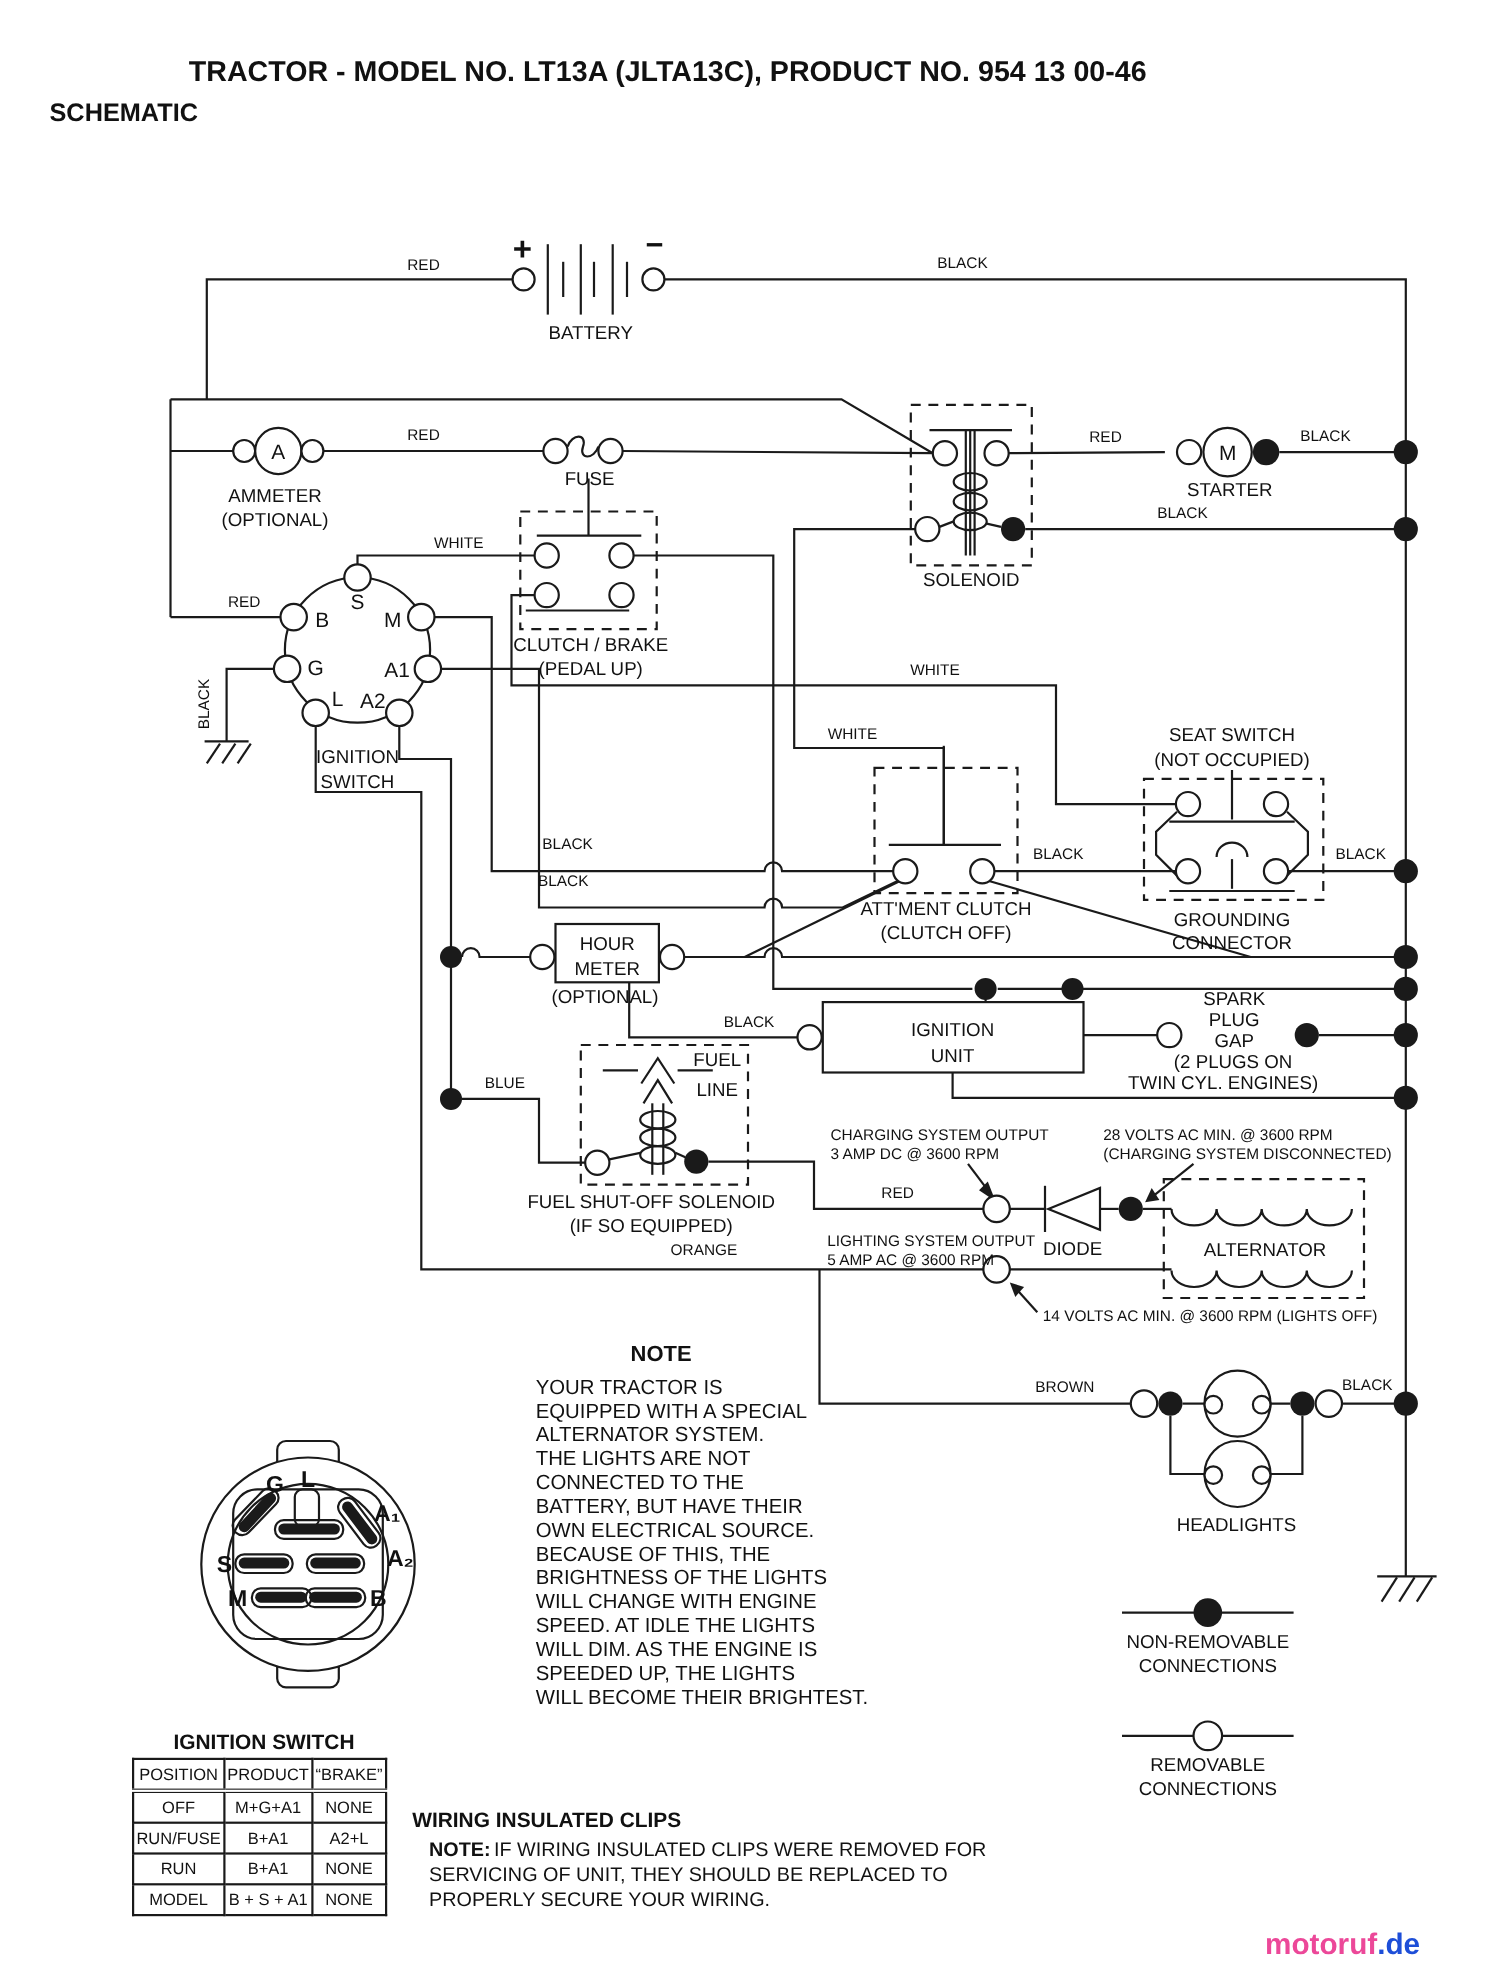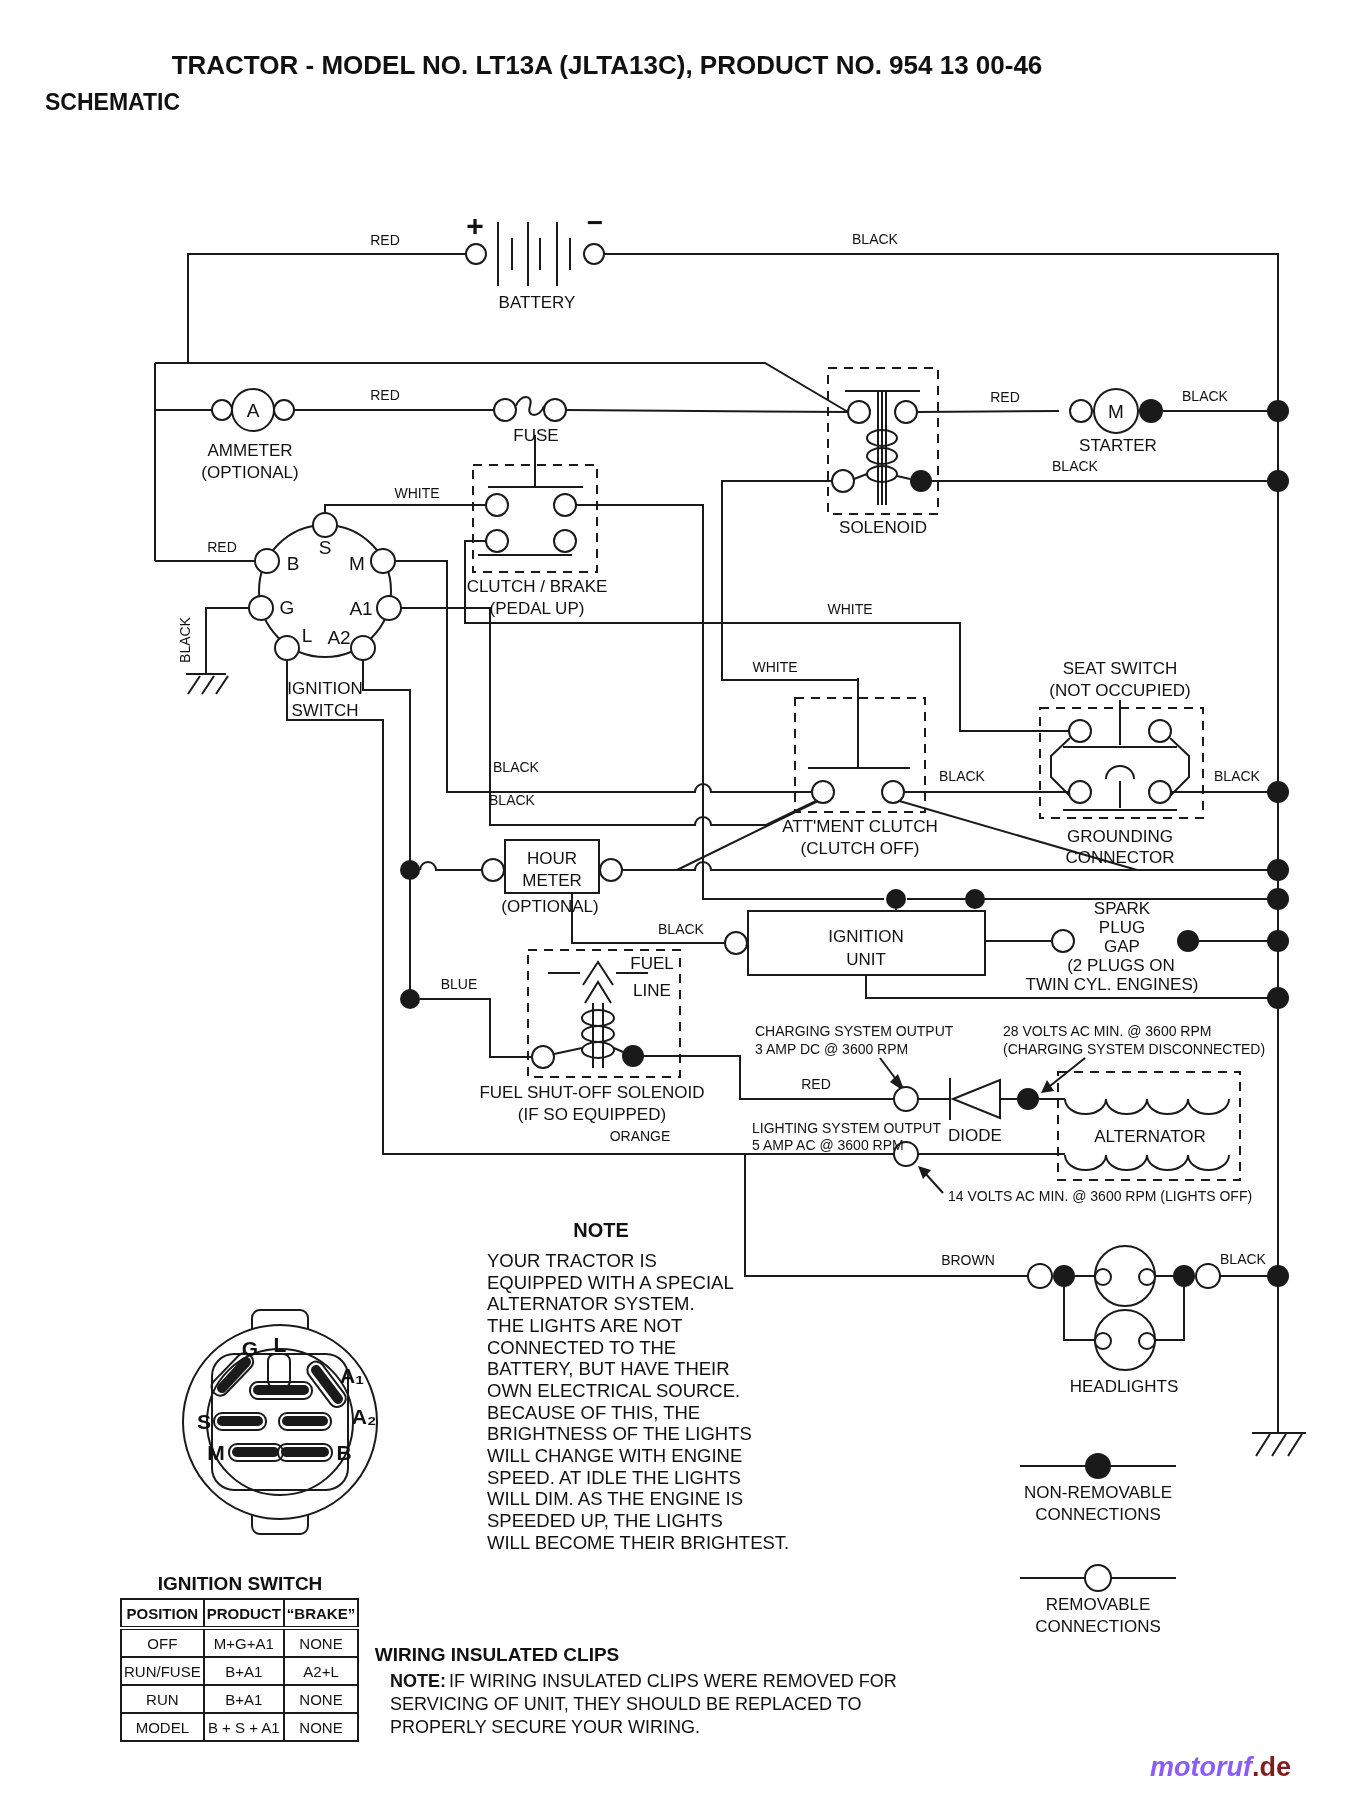--- a/index.html
+++ b/index.html
@@ -13,24 +13,24 @@
   .dots circle{fill:#1a1a1a;stroke:none;}
   .sym path, .sym line, .sym ellipse, .sym rect{stroke:#1a1a1a;stroke-width:2;fill:none;}
   .sym .filled{fill:#1a1a1a;stroke:none;}
   .lab{font-size:14px;}
   .comp{font-size:17px;}
   .big{font-size:19px;}
   .bars path{stroke:#1a1a1a;stroke-width:10;stroke-linecap:round;fill:none;}
   
   #sw-table{position:absolute;left:120px;top:1598px;width:218px;border-collapse:collapse;font-size:15px;color:#111;}
   #sw-table th,#sw-table td{border:2px solid #1a1a1a;text-align:center;padding:1px 2px;height:24px;}
-  #sw-table th{font-weight:bold;border-bottom:4px double #1a1a1a;}
+  #sw-table th{font-weight:normal;border-bottom:4px double #1a1a1a;}
   #watermark{position:absolute;left:1150px;top:1752px;font-size:27px;font-weight:bold;}
-  #watermark .blue{color:#8b5cf6;font-style:italic;}
-  #watermark .gray{color:#7f1d1d;}
+  #watermark .blue{color:#ec4899;}
+  #watermark .gray{color:#1d4ed8;}
 </style>
 </head>
 <body>
 
 <div id="page">
 <svg width="1366" height="1800" viewBox="0 0 1366 1800">
 
   <g class="wires">
 
     <path d="M466,254 L188,254 L188,363"></path>

